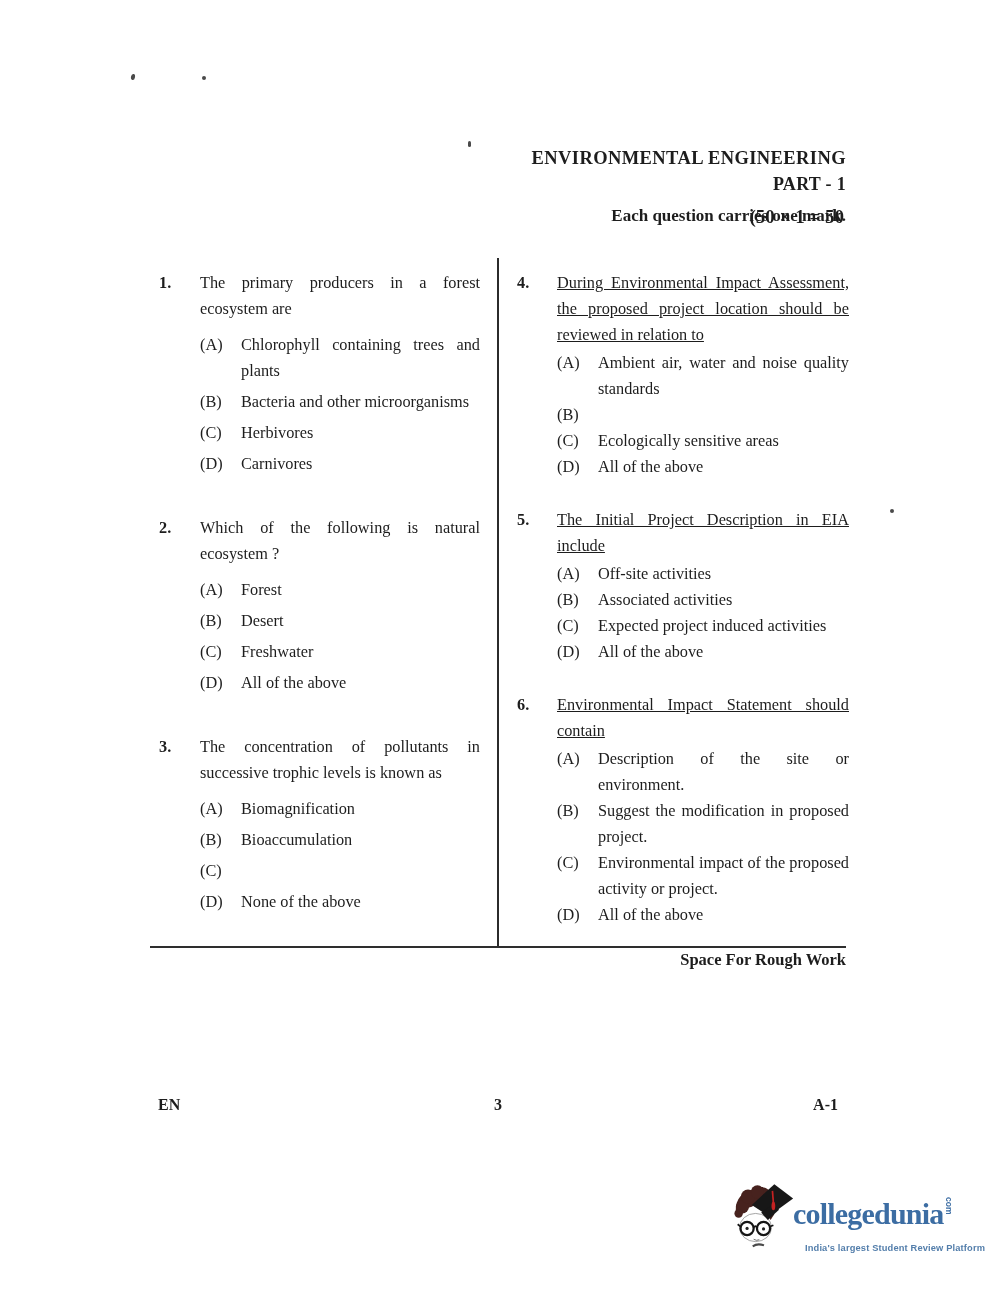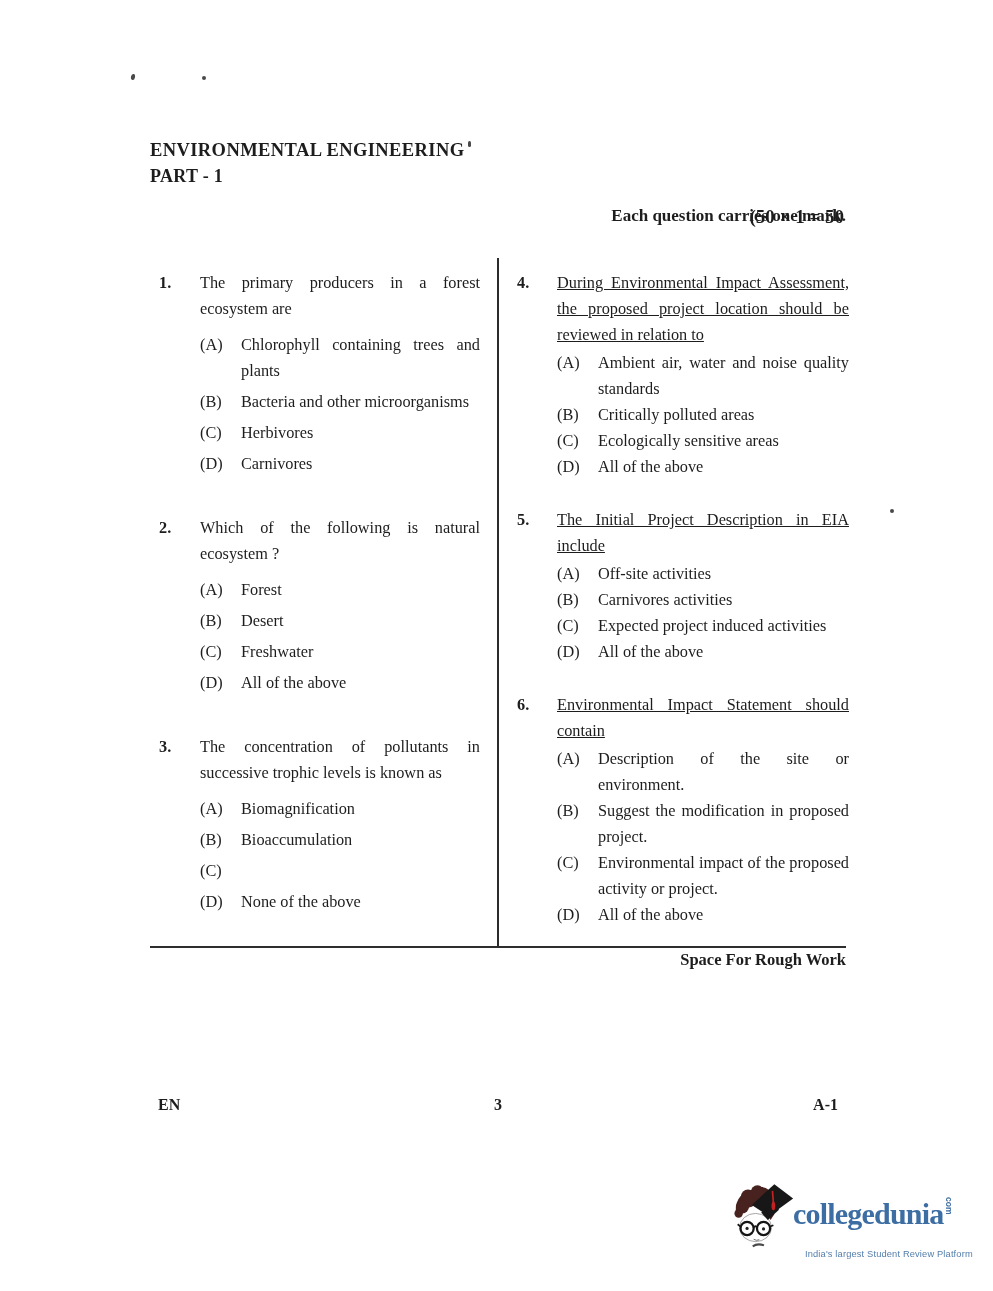--- a/index.html
+++ b/index.html
@@ -13,21 +13,21 @@
     color: #1d1d1d;
     overflow: hidden;
   }
   
   .speck { position: absolute; background:#4a4a4a; border-radius:50%; }
   .speck-1 { left:131px; top:74px; width:4px; height:6px; transform:rotate(12deg); }
   .speck-2 { left:202px; top:76px; width:4px; height:4px; }
   .speck-3 { left:468px; top:141px; width:3px; height:6px; border-radius:2px; }
   .speck-4 { left:890px; top:509px; width:4px; height:4px; }
 
-  .header { position:absolute; top:140px; left:150px; width:696px; text-align:left; }
+  .header { position:absolute; top:148px; left:150px; width:696px; text-align:right; }
   .title  { font-weight:bold; font-size:18.5px; letter-spacing:0.4px; }
   .part   { font-weight:bold; font-size:18px; margin-top:5px; letter-spacing:0.3px; }
 
   .instruction-row { position:absolute; top:206px; left:150px; width:696px; }
   .instruction { text-align:right; font-weight:bold; font-size:17px; }
   .marks { position:absolute; top:0; right:2px; font-weight:bold; font-size:19px; }
 
   .divider { position:absolute; left:497px; top:258px; width:2px; height:689px; background:#2b2b2b; }
 
   .col { position:absolute; top:270px; font-size:16.3px; line-height:26px; }
@@ -61,21 +61,21 @@
   
   :root { --brand-color:#3c6da3; --tagline-color:#537eab; }
   .logo { position:absolute; left:733px; top:1181px; width:232px; height:84px; }
   .mascot { position:absolute; left:0; top:0; }
   .logo-text { position:absolute; left:60px; top:16px; width:172px;
                font-family:"Liberation Sans", sans-serif; }
   .brand-row { white-space:nowrap; }
   .brand { font-weight:bold; font-size:30px; color:var(--brand-color); letter-spacing:-0.8px;font-family:Liberation Serif, serif; }
   .brand-suffix { display:inline-block; writing-mode:vertical-rl; font-size:8.5px; font-weight:bold;
                   color:var(--brand-color); vertical-align:top; margin-left:1px; height:24px; }
-  .tagline { font-weight:normal; font-size:9.3px; color:var(--tagline-color); margin-top:18px;
+  .tagline { font-weight:bold; font-size:9.3px; color:var(--tagline-color); margin-top:12px;
              letter-spacing:0.15px; white-space:nowrap;padding-left:12px; }
 </style>
 </head>
 <body>
 
 <div class="page">
 
   <div class="speck speck-1"></div>
   <div class="speck speck-2"></div>
   <div class="speck speck-3"></div>
@@ -164,21 +164,20 @@
       <div class="question">
         <div class="qnum">4.</div>
         <div class="qbody">
           <div class="stem">During Environmental Impact Assessment, the proposed project location should be reviewed in relation to</div>
           <div class="option">
             <span class="letter">(A)</span>
             <span class="opttext">Ambient air, water and noise quality standards</span>
           </div>
           <div class="option">
             <span class="letter">(B)</span>
-            <span class="opttext">Critically polluted areas</span>
           </div>
           <div class="option">
             <span class="letter">(C)</span>
             <span class="opttext">Ecologically sensitive areas</span>
           </div>
           <div class="option">
             <span class="letter">(D)</span>
             <span class="opttext">All of the above</span>
           </div>
         </div>
@@ -186,21 +185,21 @@
       <div class="question">
         <div class="qnum">5.</div>
         <div class="qbody">
           <div class="stem">The Initial Project Description in EIA include</div>
           <div class="option">
             <span class="letter">(A)</span>
             <span class="opttext">Off-site activities</span>
           </div>
           <div class="option">
             <span class="letter">(B)</span>
-            <span class="opttext">Carnivores activities</span>
+            <span class="opttext">Associated activities</span>
           </div>
           <div class="option">
             <span class="letter">(C)</span>
             <span class="opttext">Expected project induced activities</span>
           </div>
           <div class="option">
             <span class="letter">(D)</span>
             <span class="opttext">All of the above</span>
           </div>
         </div>

